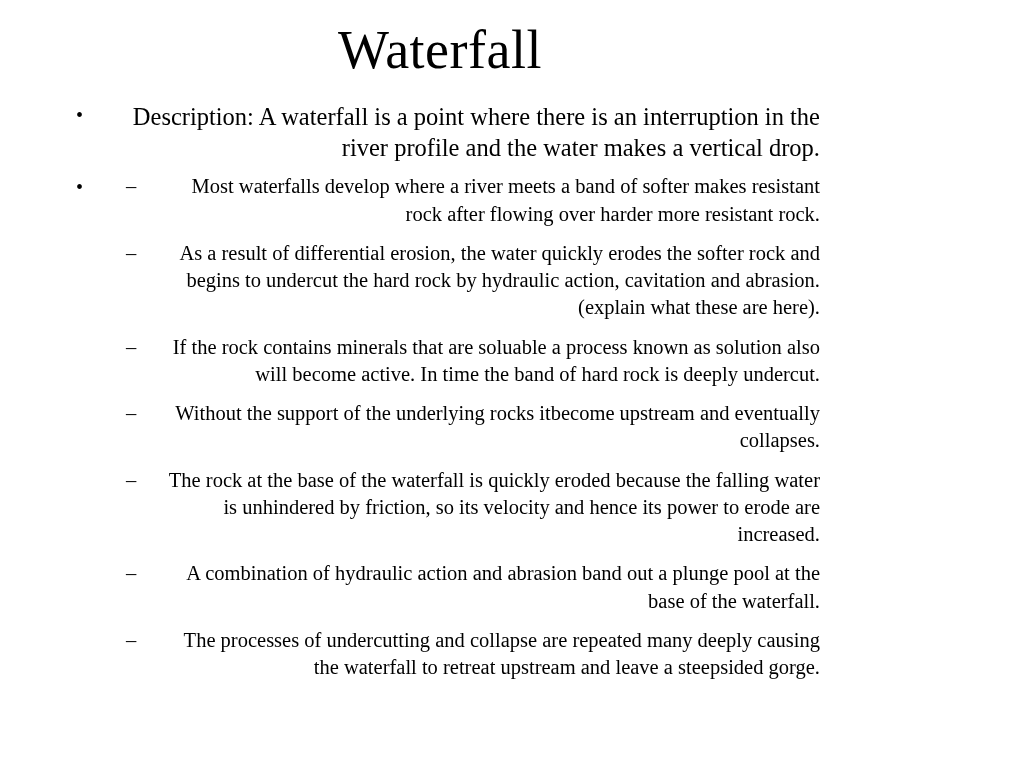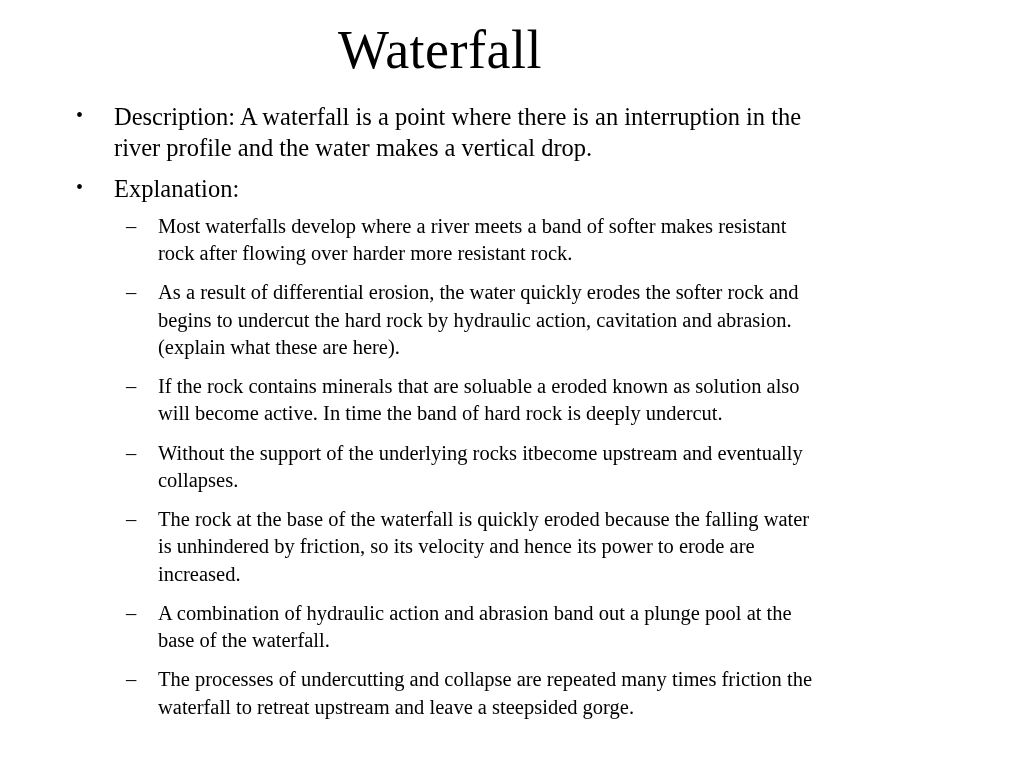--- a/index.html
+++ b/index.html
@@ -66,66 +66,66 @@
   }
   .lvl2 > .dash {
     position: absolute;
     left: 12px;
     top: 0;
     font-size: 20.5px;
     line-height: 1.33;
   }
   .text {
     display: block;
+    text-align: right;
   }
 </style>
 </head>
 <body>
 
 <div class="slide">
 
   <h1 class="slide-title">Waterfall</h1>
 
   <ul class="body-list">
 
     <li class="lvl1">
       <span class="bullet">•</span>
       <span class="text">Description: A waterfall is a point where there is an interruption in the river profile and the water makes a vertical drop.</span>
     </li>
 
     <li class="lvl1">
       <span class="bullet">•</span>
-      <span class="text">Explanation:</span>
 
       <ul class="sublist">
         <li class="lvl2">
           <span class="dash">–</span>
           <span class="text">Most waterfalls develop where a river meets a band of softer makes resistant rock after flowing over harder more resistant rock.</span>
         </li>
         <li class="lvl2">
           <span class="dash">–</span>
           <span class="text">As a result of differential erosion, the water quickly erodes the softer rock and begins to undercut the hard rock by hydraulic action, cavitation and abrasion. (explain what these are here).</span>
         </li>
         <li class="lvl2">
           <span class="dash">–</span>
-          <span class="text">If the rock contains minerals that are soluable a eroded known as solution also will become active. In time the band of hard rock is deeply undercut.</span>
+          <span class="text">If the rock contains minerals that are soluable a process known as solution also will become active. In time the band of hard rock is deeply undercut.</span>
         </li>
         <li class="lvl2">
           <span class="dash">–</span>
           <span class="text">Without the support of the underlying rocks itbecome upstream and eventually collapses.</span>
         </li>
         <li class="lvl2">
           <span class="dash">–</span>
           <span class="text">The rock at the base of the waterfall is quickly eroded because the falling water is unhindered by friction, so its velocity and hence its power to erode are increased.</span>
         </li>
         <li class="lvl2">
           <span class="dash">–</span>
           <span class="text">A combination of hydraulic action and abrasion band out a plunge pool at the base of the waterfall.</span>
         </li>
         <li class="lvl2">
           <span class="dash">–</span>
-          <span class="text">The processes of undercutting and collapse are repeated many times friction the waterfall to retreat upstream and leave a steepsided gorge.</span>
+          <span class="text">The processes of undercutting and collapse are repeated many deeply causing the waterfall to retreat upstream and leave a steepsided gorge.</span>
         </li>
       </ul>
     </li>
 
   </ul>
 </div>
 
 </body></html>

